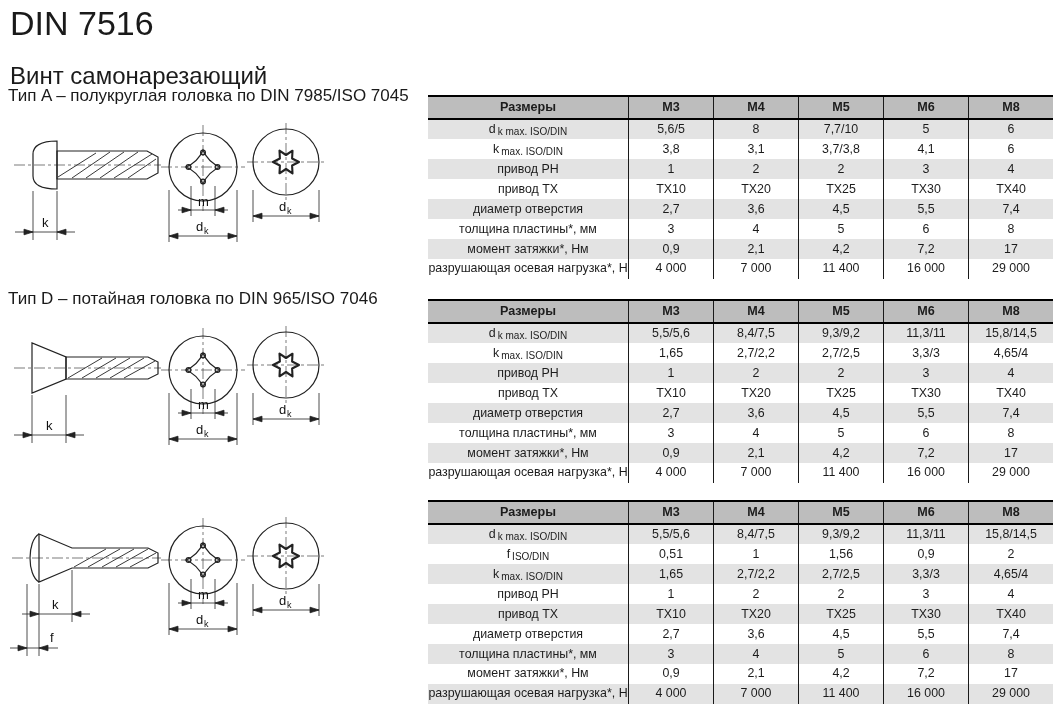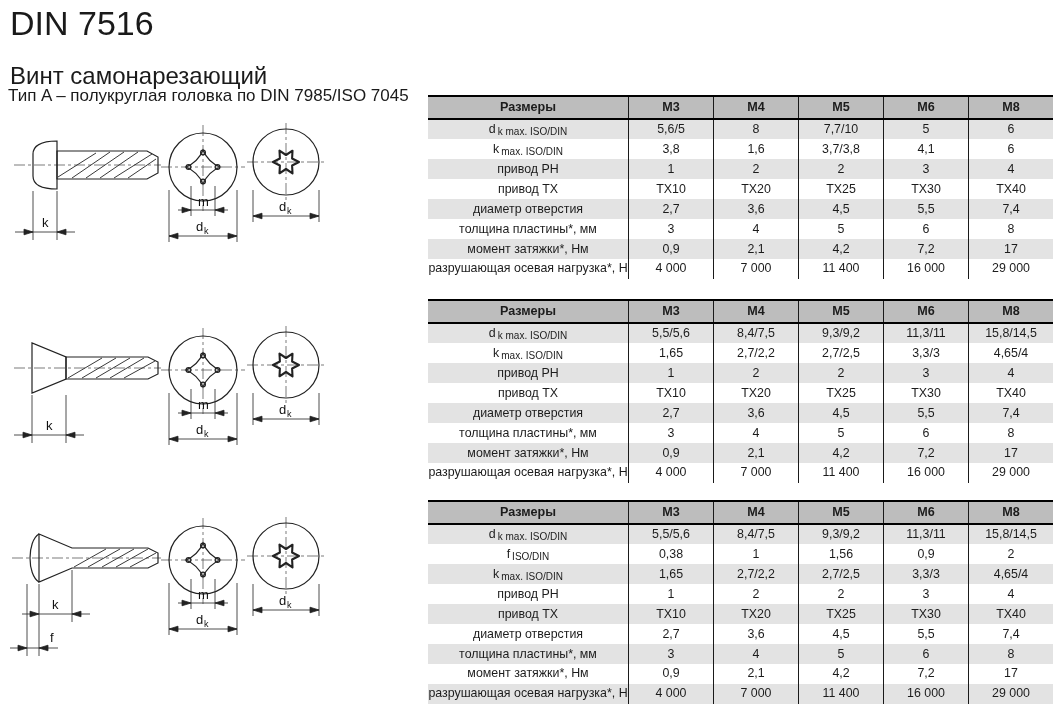--- a/index.html
+++ b/index.html
@@ -27,20 +27,21 @@
 </style>
 </head>
 <body>
 
 <div class="page">
 
   <div class="title">DIN 7516</div>
   <div class="subtitle">Винт самонарезающий</div>
 
   <div class="sec-heading" id="h0">Тип A – полукруглая головка по DIN 7985/ISO 7045</div>
+  <div class="sec-heading" id="h1">Тип D – потайная головка по DIN 965/ISO 7046</div>
 
   <svg class="drawing" id="d0" width="335" height="155" viewBox="0 0 335 155">
     <g stroke="#444" stroke-width="0.7" stroke-dasharray="11 3 3 3" fill="none">
       <line x1="6" y1="55" x2="153" y2="55"></line>
       <line x1="153" y1="57" x2="237" y2="57"></line>
         <line x1="195" y1="15" x2="195" y2="101"></line>
       <line x1="239" y1="52" x2="317" y2="52"></line>
         <line x1="278" y1="13" x2="278" y2="93"></line>
     </g>
     <g stroke="#222" stroke-width="1.2" fill="none">
@@ -263,21 +264,21 @@
         <div class="cell">7,7/10</div>
         <div class="cell">5</div>
         <div class="cell">6</div>
       </div>
       <div class="tr">
         <div class="cell">
           <span>k</span>
           <span class="sub">max. ISO/DIN</span>
         </div>
         <div class="cell">3,8</div>
-        <div class="cell">1,6</div>
+        <div class="cell">3,1</div>
         <div class="cell">3,7/3,8</div>
         <div class="cell">4,1</div>
         <div class="cell">6</div>
       </div>
       <div class="tr stripe">
         <div class="cell">
           <span>привод PH</span>
         </div>
         <div class="cell">1</div>
         <div class="cell">2</div>
@@ -446,21 +447,21 @@
         <div class="cell">8,4/7,5</div>
         <div class="cell">9,3/9,2</div>
         <div class="cell">11,3/11</div>
         <div class="cell">15,8/14,5</div>
       </div>
       <div class="tr">
         <div class="cell">
           <span>f</span>
           <span class="sub">ISO/DIN</span>
         </div>
-        <div class="cell">0,38</div>
+        <div class="cell">0,51</div>
         <div class="cell">1</div>
         <div class="cell">1,56</div>
         <div class="cell">0,9</div>
         <div class="cell">2</div>
       </div>
       <div class="tr stripe">
         <div class="cell">
           <span>k</span>
           <span class="sub">max. ISO/DIN</span>
         </div>

